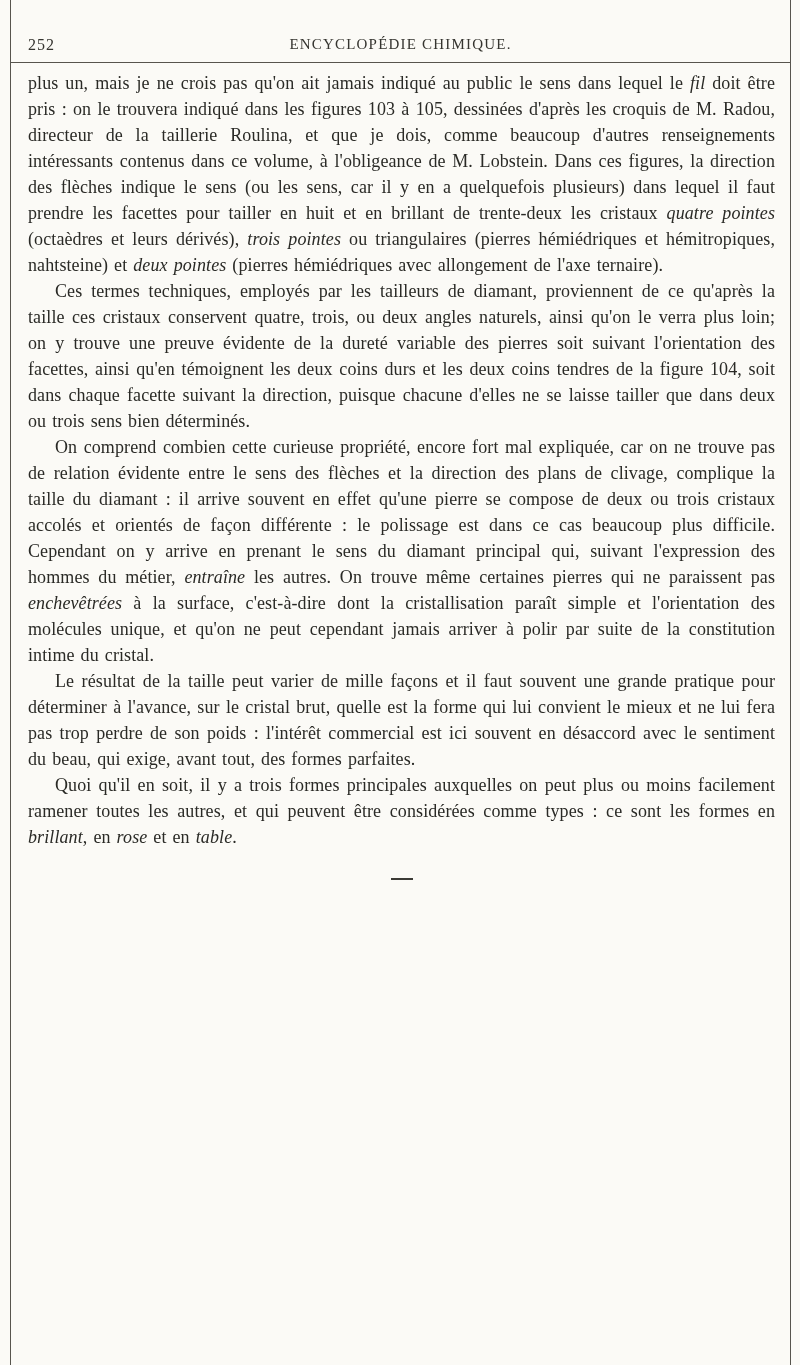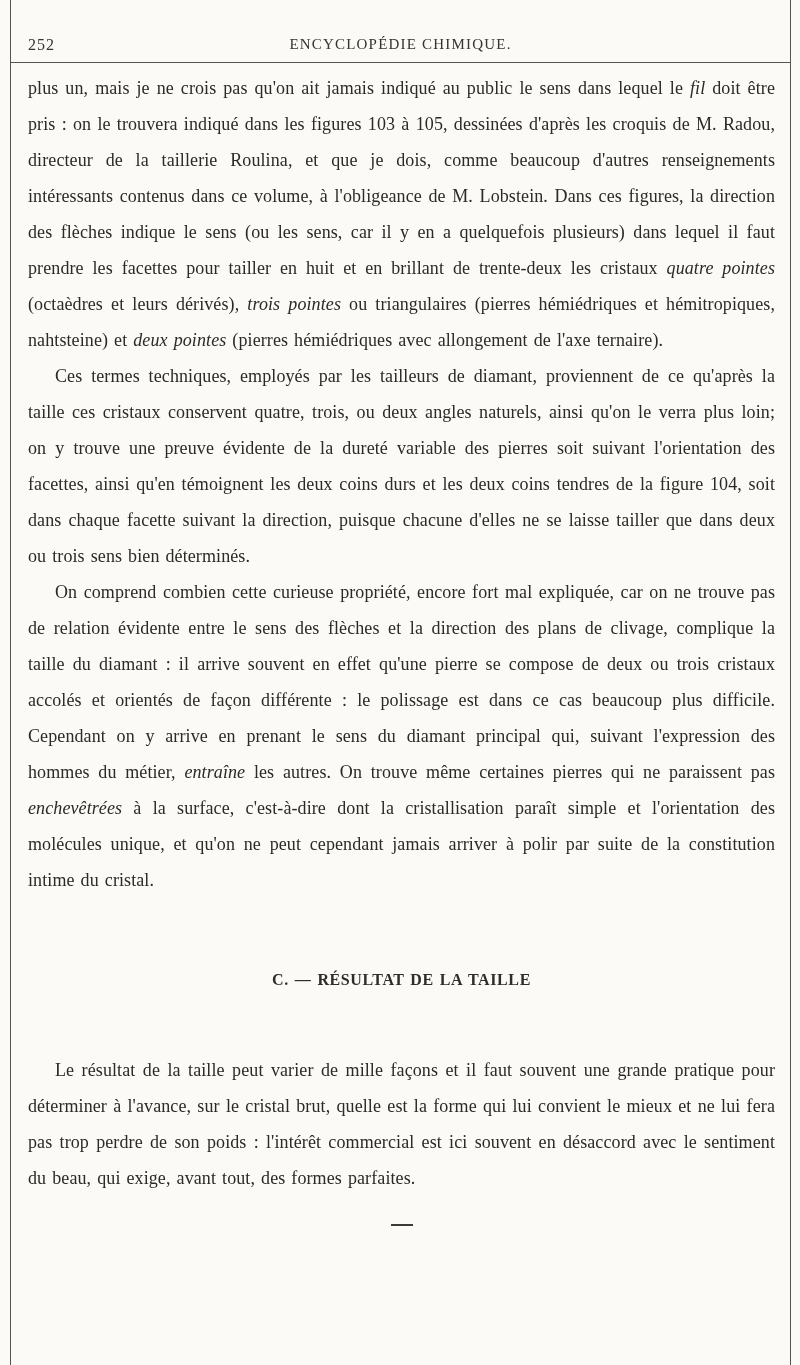--- a/index.html
+++ b/index.html
@@ -47,21 +47,21 @@
     left: 18px; top: 0;
     font-size: 16px;
     letter-spacing: 1px;
   }
   .body-text {
     position: absolute;
     top: 70px;
     left: 28px;
     width: 747px;
     font-size: 18px;
-    line-height: 36px;
+    line-height: 26px;
     text-align: justify;
     word-spacing: 1.4px;
     letter-spacing: 0.1px;
   }
   p.para {
     margin: 0;
   }
   p.indent {
     text-indent: 27px;
   }
@@ -95,17 +95,17 @@
   <div class="header">
     <span class="page-number">252</span>
     <span>ENCYCLOPÉDIE CHIMIQUE.</span>
   </div>
 
   <div class="body-text">
 
     <p class="para">plus un, mais je ne crois pas qu'on ait jamais indiqué au public le sens dans lequel le <i>fil</i> doit être pris : on le trouvera indiqué dans les figures 103 à 105, dessinées d'après les croquis de M. Radou, directeur de la taillerie Roulina, et que je dois, comme beaucoup d'autres renseignements intéressants contenus dans ce volume, à l'obligeance de M. Lobstein. Dans ces figures, la direction des flèches indique le sens (ou les sens, car il y en a quelquefois plusieurs) dans lequel il faut prendre les facettes pour tailler en huit et en brillant de trente-deux les cristaux <i>quatre pointes</i> (octaèdres et leurs dérivés), <i>trois pointes</i> ou triangulaires (pierres hémiédriques et hémitropiques, nahtsteine) et <i>deux pointes</i> (pierres hémiédriques avec allongement de l'axe ternaire).</p>
       <p class="para indent">Ces termes techniques, employés par les tailleurs de diamant, proviennent de ce qu'après la taille ces cristaux conservent quatre, trois, ou deux angles naturels, ainsi qu'on le verra plus loin; on y trouve une preuve évidente de la dureté variable des pierres soit suivant l'orientation des facettes, ainsi qu'en témoignent les deux coins durs et les deux coins tendres de la figure 104, soit dans chaque facette suivant la direction, puisque chacune d'elles ne se laisse tailler que dans deux ou trois sens bien déterminés.</p>
       <p class="para indent">On comprend combien cette curieuse propriété, encore fort mal expliquée, car on ne trouve pas de relation évidente entre le sens des flèches et la direction des plans de clivage, complique la taille du diamant : il arrive souvent en effet qu'une pierre se compose de deux ou trois cristaux accolés et orientés de façon différente : le polissage est dans ce cas beaucoup plus difficile. Cependant on y arrive en prenant le sens du diamant principal qui, suivant l'expression des hommes du métier, <i>entraîne</i> les autres. On trouve même certaines pierres qui ne paraissent pas <i>enchevêtrées</i> à la surface, c'est-à-dire dont la cristallisation paraît simple et l'orientation des molécules unique, et qu'on ne peut cependant jamais arriver à polir par suite de la constitution intime du cristal.</p>
-      <div class="section-heading">C. — RÉSULTAT DE LA TAILLE</div>
       <p class="para indent">Le résultat de la taille peut varier de mille façons et il faut souvent une grande pratique pour déterminer à l'avance, sur le cristal brut, quelle est la forme qui lui convient le mieux et ne lui fera pas trop perdre de son poids : l'intérêt commercial est ici souvent en désaccord avec le sentiment du beau, qui exige, avant tout, des formes parfaites.</p>
+      <p class="para indent">Quoi qu'il en soit, il y a trois formes principales auxquelles on peut plus ou moins facilement ramener toutes les autres, et qui peuvent être considérées comme types : ce sont les formes en <i>brillant</i>, en <i>rose</i> et en <i>table</i>.</p>
       <div class="end-rule" id="end-rule-anchor"></div>
   </div>
 </div>
 
 </body></html>

